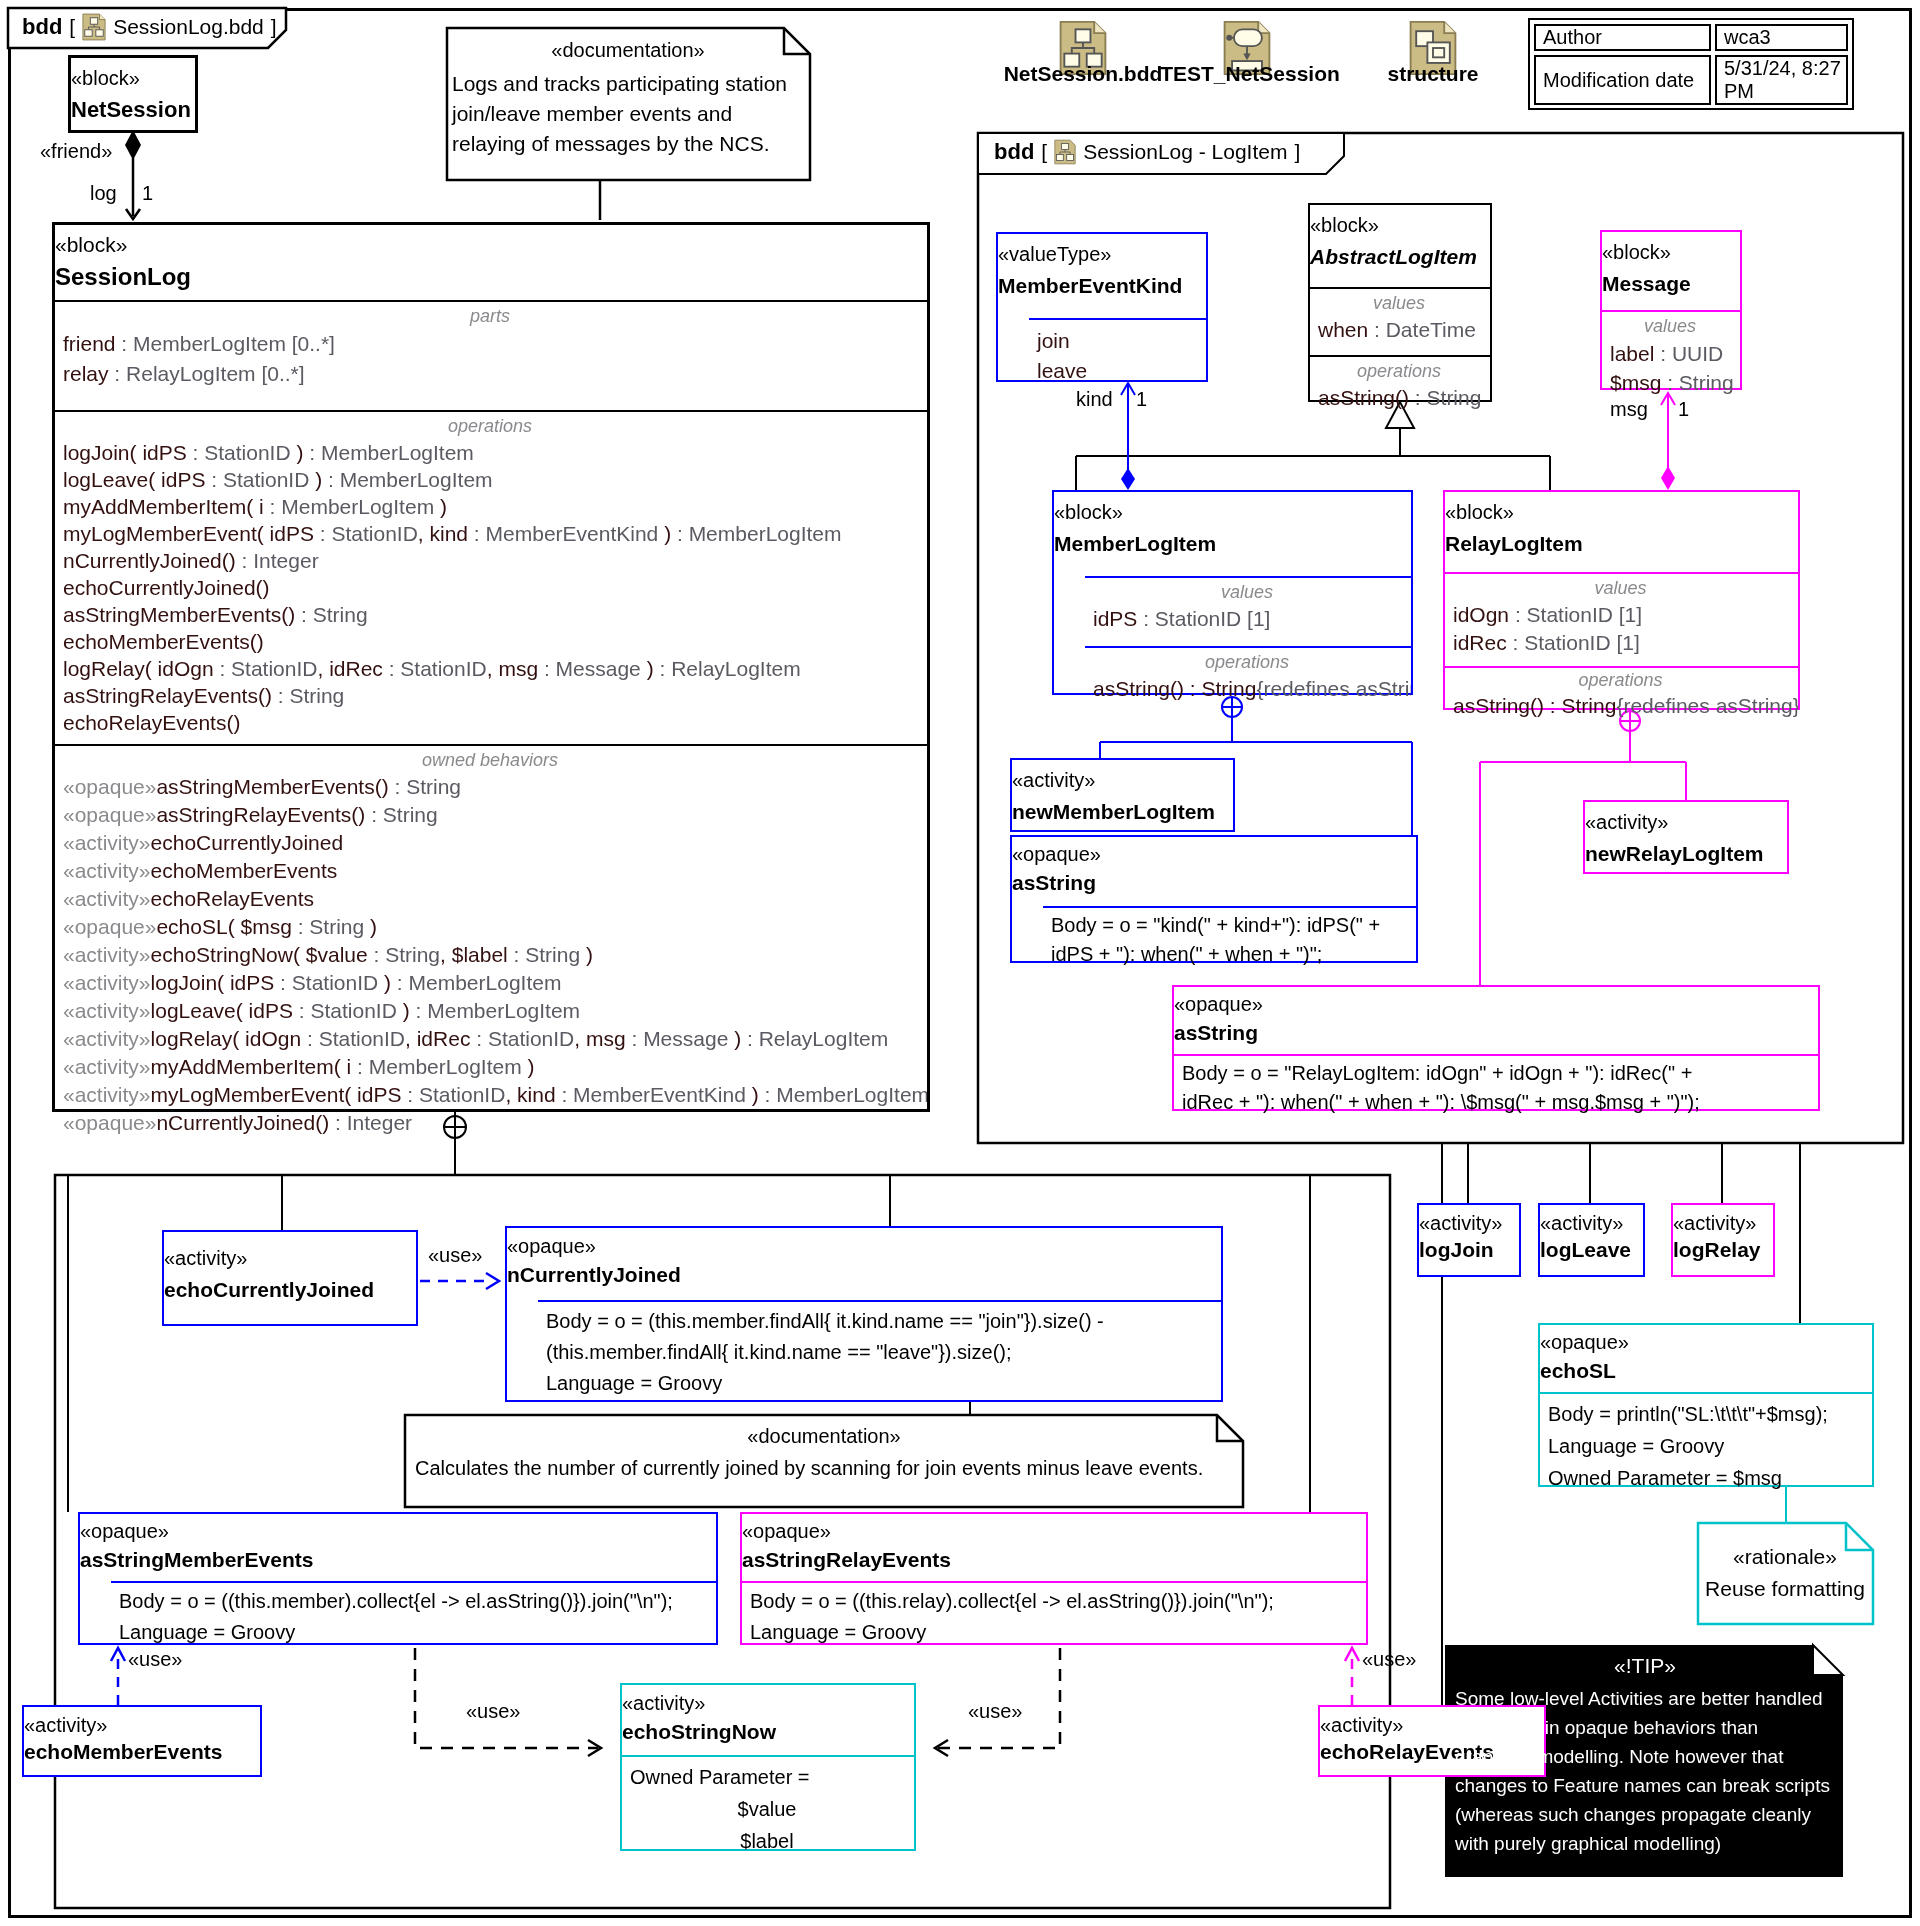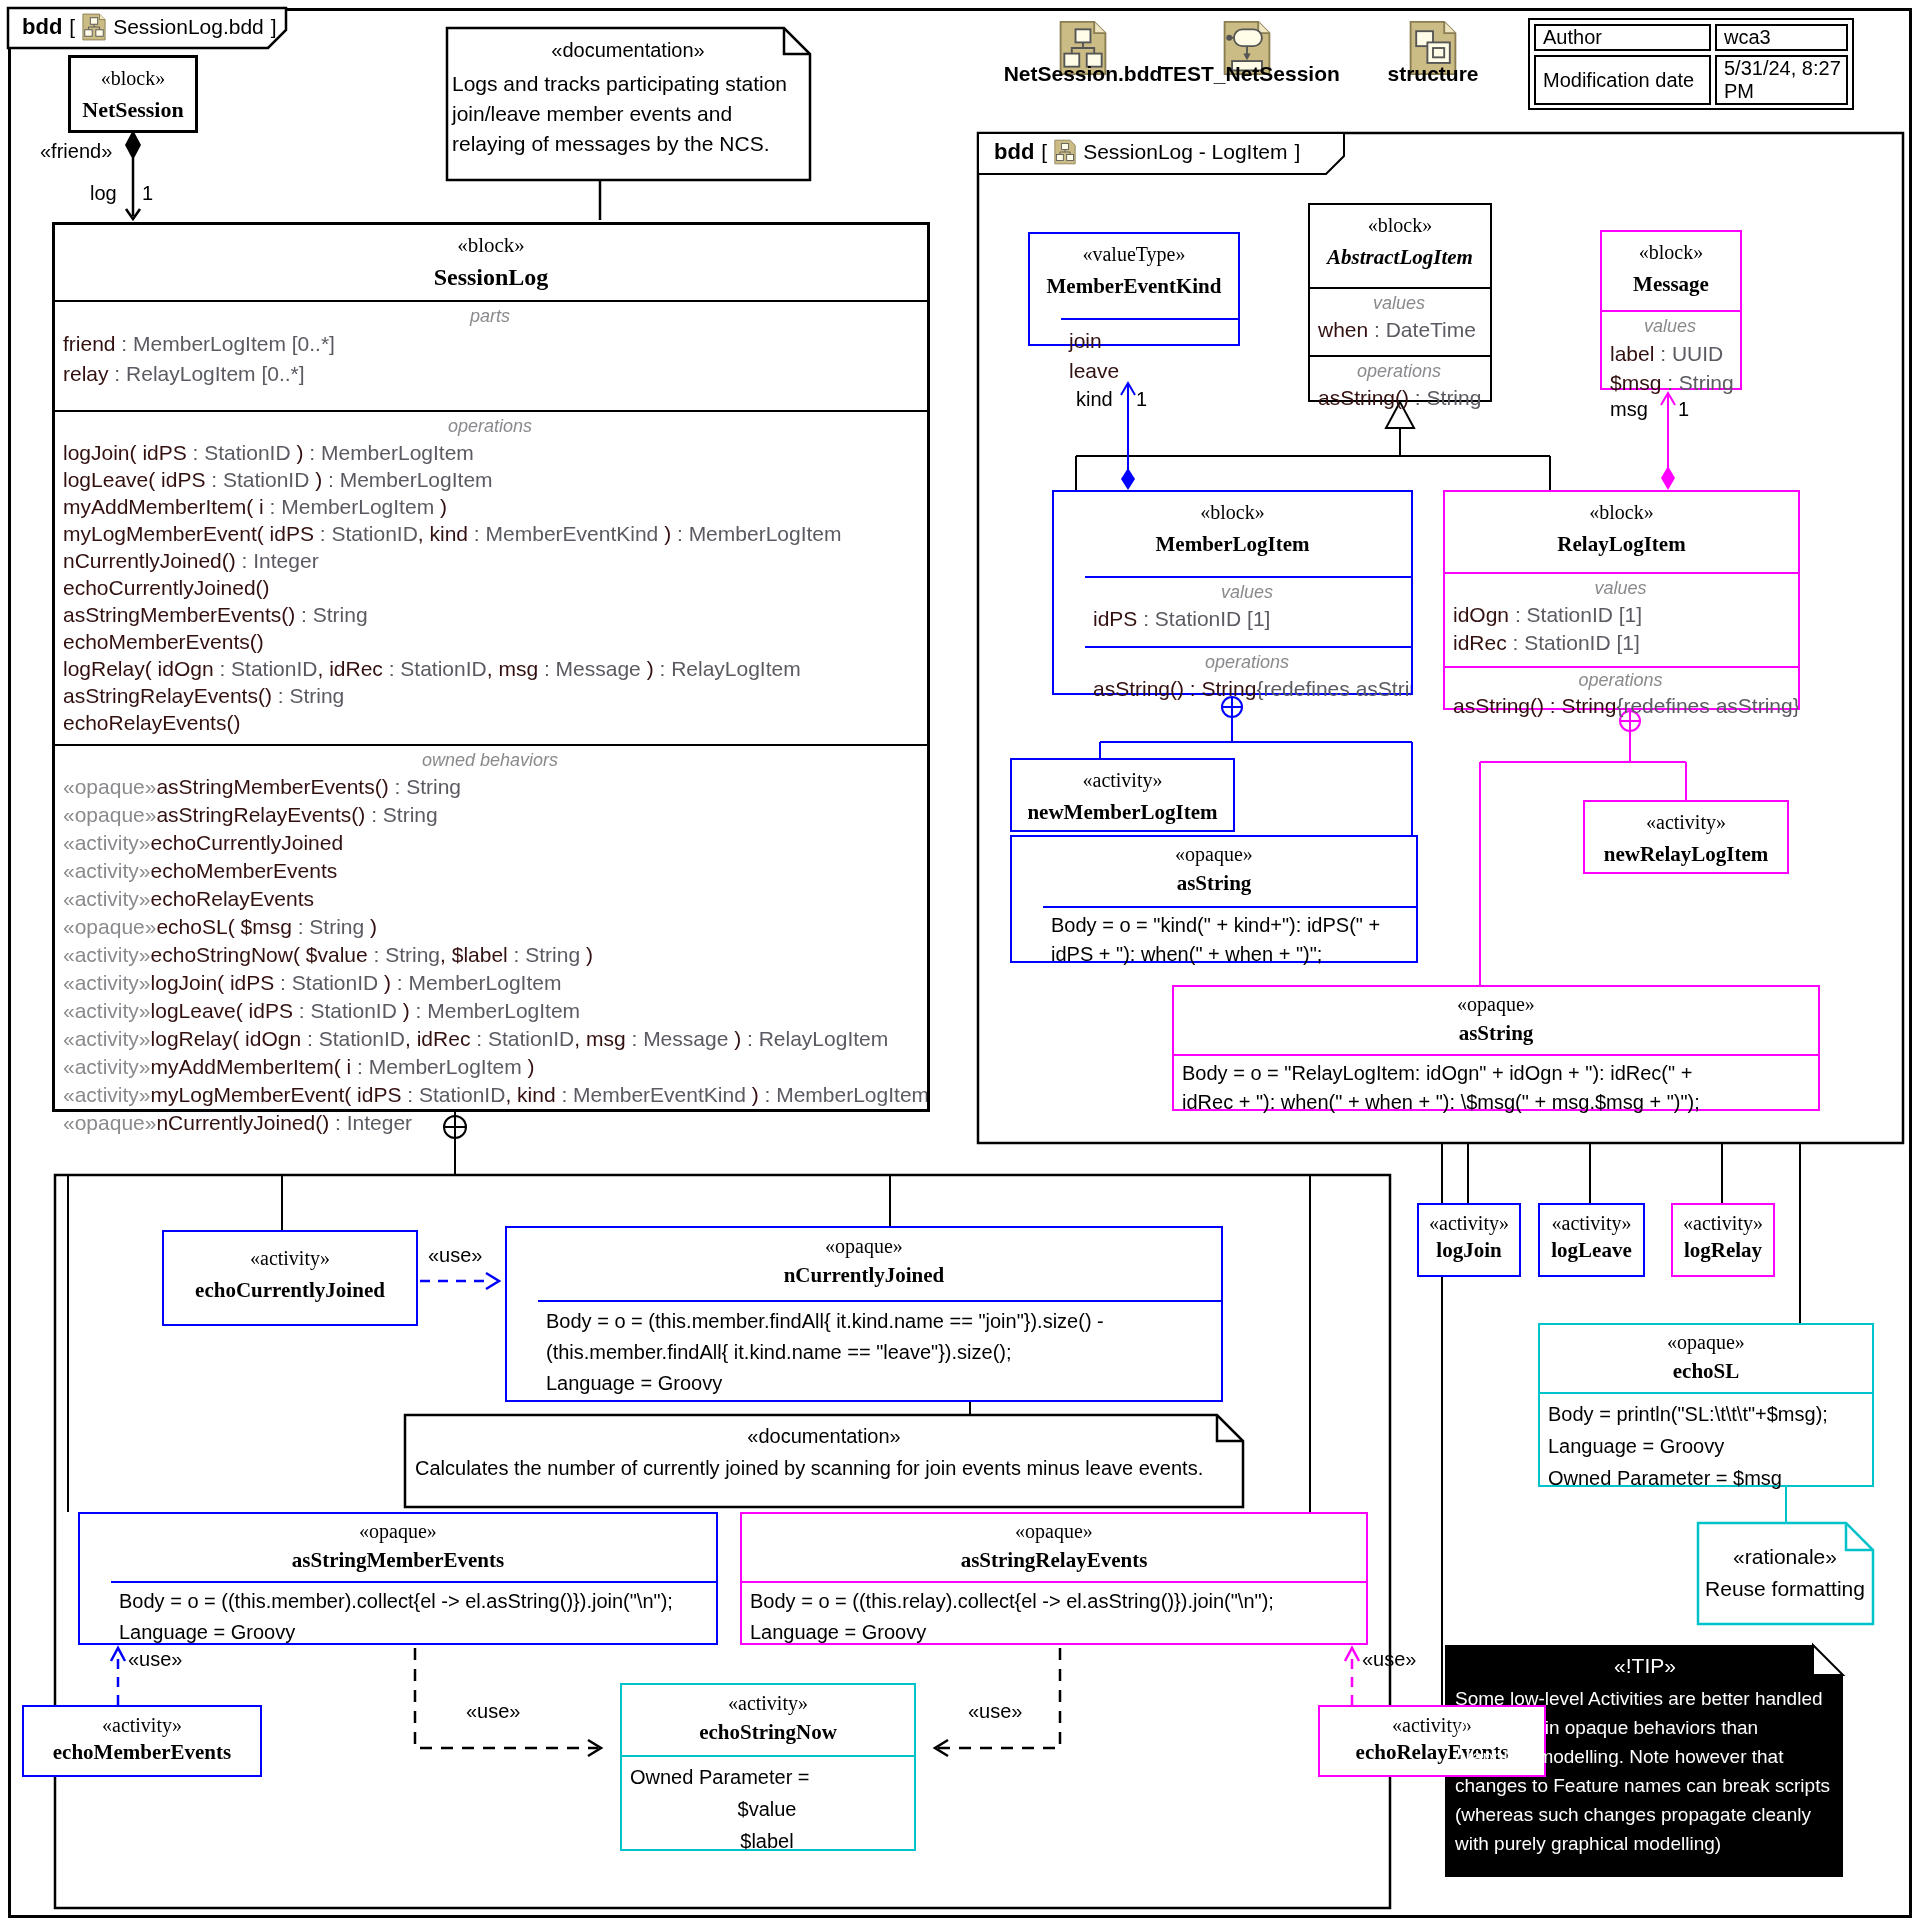--- a/index.html
+++ b/index.html
@@ -4,21 +4,21 @@
 <style>
   html,body{margin:0;padding:0;background:#fff;}
   body{font-family:"Liberation Sans","DejaVu Sans",sans-serif;}
   #canvas{position:relative;width:1920px;height:1926px;background:#fff;overflow:hidden;}
   .abs{position:absolute;box-sizing:border-box;}
   .blk{background:#fff;border:3px solid #000;}
   .blk2{background:#fff;border:2px solid #000;}
   .b-blue{border-color:#0000ff;}
   .b-mag{border-color:#ff00ff;}
   .b-cyan{border-color:#00c2cb;}
-  .hd{text-align:center;padding-top:8px;overflow:hidden;font-family:Liberation Serif, serif;}
+  .hd{padding-top:8px;overflow:hidden;}
   .stx{display:block;font-size:20px;color:#000;line-height:24px;}
   .bnm{display:block;font-size:22px;font-weight:bold;color:#000;line-height:26px;margin-top:7px;}
   .it{font-style:italic;}
   .cmp{border-top:2.5px solid #000;padding:2px 10px 4px 8px;overflow:hidden;}
   .b-blue>.cmp{border-top:2px solid #0000ff;margin-left:31px;}
   .b-mag>.cmp{border-top:2px solid #ff00ff;}
   .b-cyan>.cmp{border-top:2px solid #00c2cb;}
   .clab{display:block;text-align:center;font-style:italic;color:#8a8a8e;font-size:18px;line-height:25px;}
   .ln{font-size:21px;line-height:inherit;white-space:pre;color:#331010;}
   .ln .gy{color:#5a5a62;}
@@ -301,21 +301,21 @@
       <path d="M1,1 H19 L25,7 V29 H1 Z" fill="#cbbc85" stroke="#8a7d52"></path>
       <rect x="9" y="5" width="8" height="7" fill="#fffce8" stroke="#555"></rect>
       <path d="M13,12 V15 M7,18 V15 H19 V18" stroke="#555" fill="none"></path>
       <rect x="3" y="18" width="8" height="7" fill="#fffce8" stroke="#555"></rect>
       <rect x="15" y="18" width="8" height="7" fill="#fffce8" stroke="#555"></rect>
     </svg>
     <span>SessionLog - LogItem</span>
     <span>]</span>
   </div>
 
-  <div class="abs blk2 b-blue" style="left:1028px;top:232px;width:212px;height:114px">
+  <div class="abs blk2 b-blue" style="left:996px;top:232px;width:212px;height:150px">
     <div class="hd" style="height:76px">
       <span class="stx">«valueType»</span>
       <span class="bnm" style="font-size:21px">MemberEventKind</span>
     </div>
     <div class="cmp" style="height:70px;line-height:30px;padding-top:6px">
       <div>
           <div class="ln"><span class="dk">join</span></div>
           <div class="ln"><span class="dk">leave</span></div>
         </div>
     </div>

